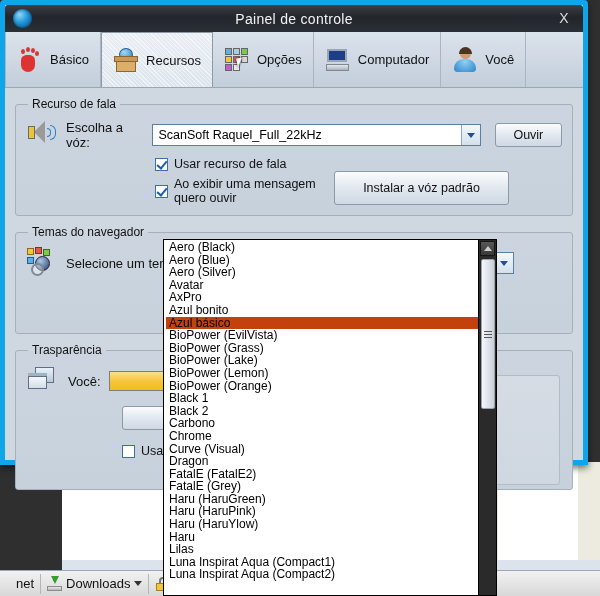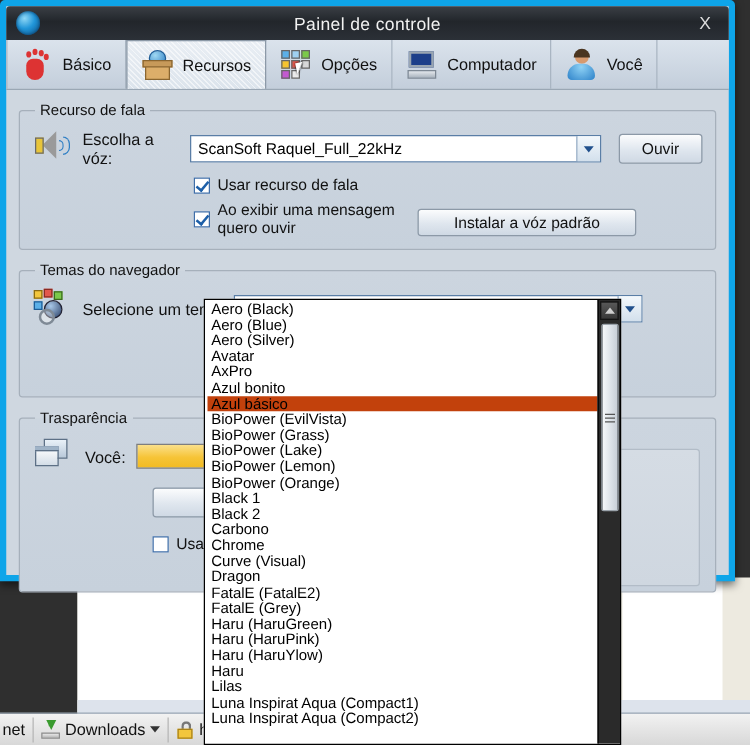--- a/index.html
+++ b/index.html
@@ -72,21 +72,21 @@
   
   #taskbar {
     position:absolute; left:0; bottom:0; width:600px; height:26px;
     background:linear-gradient(#f2f2f2,#d8d8d8);
     border-top:1px solid #9aa7b4;
     display:flex; align-items:center; font-size:13px; color:#111;
     z-index:3;
   }
   .tb-item { display:flex; align-items:center; gap:4px; padding:0 6px; height:24px; }
   .tb-sep { width:1px; height:20px; background:#b5b5b5; }
-  #tb-net { padding-left:2px; }
+  #tb-net { padding-left:16px; }
   .dl-icon { width:15px; height:15px; position:relative; }
   .dl-icon .tray {
     position:absolute; left:0; bottom:0; width:15px; height:5px;
     background:linear-gradient(#e8e8e8,#b8b8b8); border:1px solid #8c8c8c;
   }
   .dl-icon .arr {
     position:absolute; left:4px; top:0; width:0; height:0;
     border-left:4px solid transparent; border-right:4px solid transparent;
     border-top:8px solid #3a9b2f;
   }
@@ -133,21 +133,21 @@
     box-shadow:inset 0 0 3px #0a3c66;
   }
   #close-btn {
     position:absolute; right:6px; top:3px; width:26px; height:20px;
     color:#dcdcdc; font-size:14px; display:flex; align-items:center; justify-content:center;
     cursor:pointer;
   }
 
   
   #tabbar {
-    height:40px; width:100%;
+    height:56px; width:100%;
     background:linear-gradient(#dbe3ec,#c3cedb);
     border-bottom:1px solid #9aa7b4;
     display:flex; align-items:stretch;
   }
   .tab {
     display:flex; align-items:center; gap:7px;
     padding:0 11px;
     border-right:1px solid #a9b5c2;
     font-size:13px; color:#111; cursor:pointer;
     position:relative;
@@ -503,21 +503,21 @@
         <div style="flex:1;">
           <div class="cbrow" style="margin-left:129px;">
             <span class="cbox on"></span>
             <span>Usar recurso de fala</span>
           </div>
           <div class="cbrow" style="margin-left:129px;">
             <span class="cbox on"></span>
             <span>Ao exibir uma mensagem quero ouvir</span>
           </div>
         </div>
-        <button class="btn" style="width:175px;height:22px;margin-top:8px;margin-right:53px;">Instalar a vóz padrão</button>
+        <button class="btn" style="width:175px;height:34px;margin-top:8px;margin-right:53px;">Instalar a vóz padrão</button>
       </div>
     </fieldset>
 
     <fieldset class="grp" style="height:109px;">
       <legend>Temas do navegador</legend>
       <div class="row" style="gap:6px;">
         <span class="icon-box thm">
           <span class="sq" style="left:1px;top:1px;background:#f2c63d;border:1px solid #8a6a12;"></span>
           <span class="sq" style="left:9px;top:0px;background:#e2574c;border:1px solid #8a2b22;"></span>
           <span class="sq" style="left:17px;top:2px;background:#7bc94a;border:1px solid #3c6a1f;"></span>

